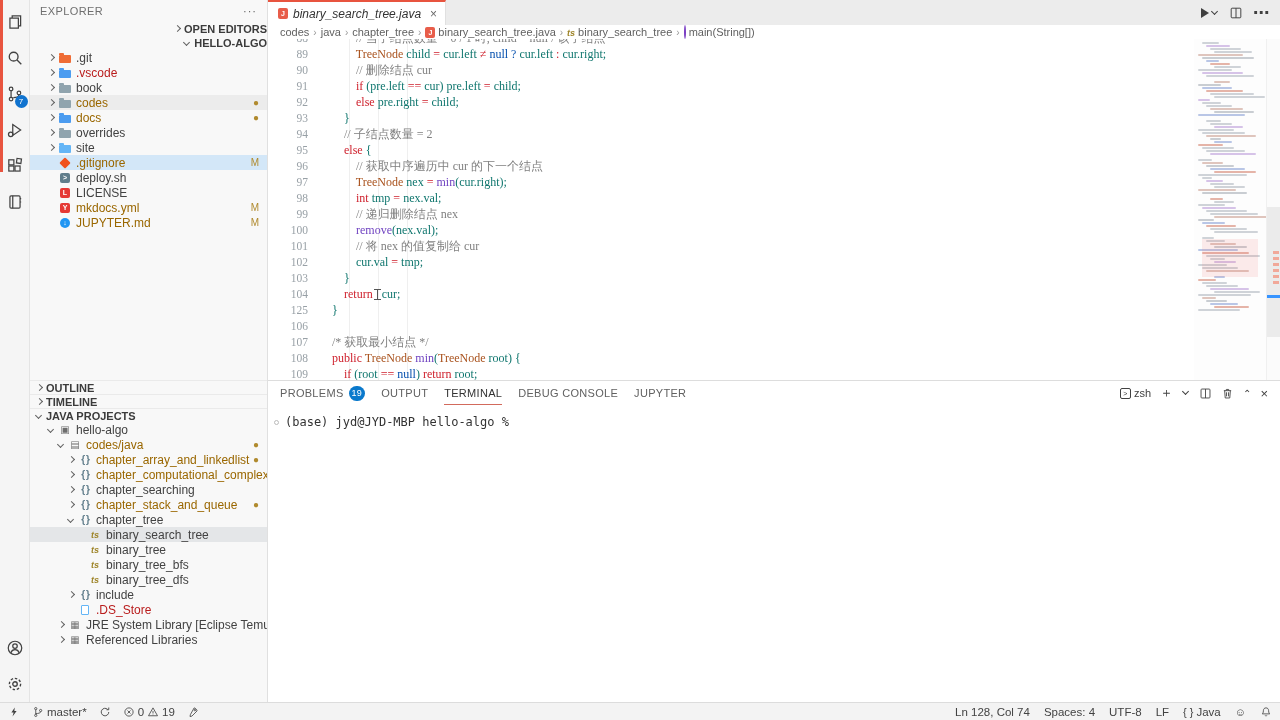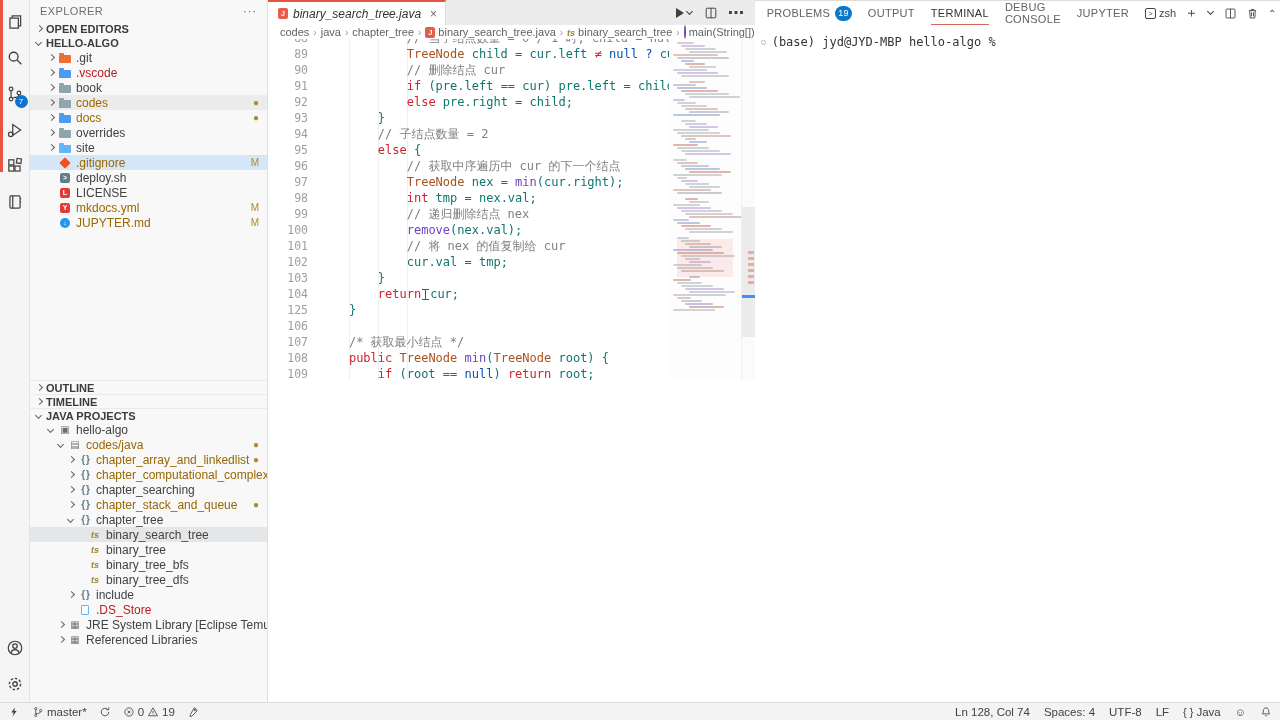--- a/index.html
+++ b/index.html
@@ -20,21 +20,21 @@
   .ab-spacer { flex:1; }
 
   
   .sidebar { width:238px; background:#f8f8f8; border-right:1px solid #e0e0e0; display:flex;
              flex-direction:column; font-size:12px; color:#3b3b3b; overflow:hidden; }
   .sb-header { height:22px; display:flex; align-items:center; padding:0 10px; color:#6f6f6f;
                font-size:11px; letter-spacing:.4px; }
   .sb-header .more { margin-left:auto; color:#616161; letter-spacing:1px; cursor:pointer; }
   .sec-row { height:14px; display:flex; align-items:center; font-size:11px; font-weight:700;
              color:#3b3b3b; padding-left:4px; border-top:1px solid #eaeaea; cursor:pointer; }
-  .sec-row.noline { border-top:none; }
+  .sec-row.noline { border-top:none;justify-content:flex-end; }
   .row { height:15px; display:flex; align-items:center; cursor:pointer; white-space:nowrap; }
   .row.sel  { background:#d3e7f8; }
   .row.hov  { background:#ececec; }
   .row.sel2 { background:#e4e6e8; }
   .tlabel { margin-left:4px; color:#424242; }
   .tlabel.mod { color:#9a6700; }
   .tlabel.dim { color:#b91c1c; }
   .tbadge { margin-left:auto; margin-right:8px; color:#b08a2e; font-size:10px; }
   .chev { width:10px; height:10px; position:relative; flex:0 0 10px; margin-right:2px; }
   .chev.r::before, .chev.d::before { content:""; position:absolute; top:2px; left:3px; width:4px; height:4px;
@@ -49,21 +49,21 @@
   .fico { width:10px; height:10px; border-radius:2px; color:#fff; font-size:7px; font-weight:700;
           display:flex; align-items:center; justify-content:center; }
   .fico.round { border-radius:50%; }
   .fdoc { width:8px; height:10px; border:1px solid #64b5f6; border-radius:1px; background:#fff; }
   .braces { color:#607d8b; font-weight:700; font-size:10px; letter-spacing:-1px; }
   .clsico { color:#9e8428; font-style:italic; font-weight:700; font-size:9px; }
   .boxglyph { font-size:10px; color:#6d6d6d; }
   .spacer-flex { height:150px; }
 
   
-  .workbench { flex:1; display:flex; flex-direction:row; min-width:0; }
+  .workbench { flex:1; display:flex; flex-direction:column; min-width:0; }
   .editor-col { height:380px; display:flex; flex-direction:column; position:relative; }
 
   .tabbar { height:25px; background:#ececec; display:flex; align-items:stretch; }
   .tab { background:#fff; display:flex; align-items:center; gap:5px; padding:0 8px 0 10px;
          border-right:1px solid #e0e0e0; border-top:2px solid #e8543f; font-size:12px; color:#333; cursor:pointer; }
   .tab .tab-label { font-style:italic; }
   .tab .close { color:#6a6a6a; font-size:12px; margin-left:4px; cursor:pointer; }
   .jico { width:10px; height:11px; background:#e85d4a; border-radius:2px; color:#fff; font-size:7px;
           font-weight:700; display:flex; align-items:center; justify-content:center; }
   .tab-actions { margin-left:auto; display:flex; align-items:center; gap:10px; padding-right:10px; color:#3f3f3f; }
@@ -76,21 +76,21 @@
 
   .breadcrumbs { height:14px; display:flex; align-items:center; font-size:11px; color:#616161;
                  padding-left:12px; gap:3px; background:#fff; }
   .crumb { display:flex; align-items:center; gap:3px; cursor:pointer; }
   .crumb-sep { color:#9a9a9a; font-size:10px; padding:0 1px; }
   .mico { width:8px; height:8px; border:1px solid #7b3fc4; border-radius:50%;
           background:linear-gradient(135deg,transparent 45%,#7b3fc4 45%,#7b3fc4 55%,transparent 55%); }
 
   .editor { flex:1; position:relative; overflow:hidden; background:#fff; font-family:"DejaVu Sans Mono","Liberation Mono",monospace; }
   .code-scroll { position:absolute; inset:0 86px 0 0; margin-top:-9px; }
-  .cl { display:flex; height:16px; line-height:16px; font-size:12px; white-space:pre; }
+  .cl { display:flex; height:16px; line-height:16px; font-size:12px; white-space:pre;font-family:Liberation Serif, serif; }
   .cl .ln { width:40px; text-align:right; color:#98a0a6; flex:0 0 40px; font-size:11.5px; }
   .cl .ct { padding-left:12px; }
   .tk-k { color:#cf222e; } .tk-o { color:#cf222e; } .tk-t { color:#a9521d; }
   .tk-f { color:#6f42c1; } .tk-n { color:#0550ae; } .tk-c { color:#808080; } .tk-p { color:#0f766e; }
   .ibeam { display:inline-block; width:7px; height:11px; vertical-align:-2px; margin:0 1px;
            background:linear-gradient(#555,#555) center/1px 100% no-repeat;
            border-top:1px solid #555; border-bottom:1px solid #555; }
   .guide { position:absolute; top:0; bottom:0; width:1px; background:#efefef; }
 
   .minimap { position:absolute; top:0; right:14px; width:72px; bottom:0; background:#fdfdfd; overflow:hidden; }

